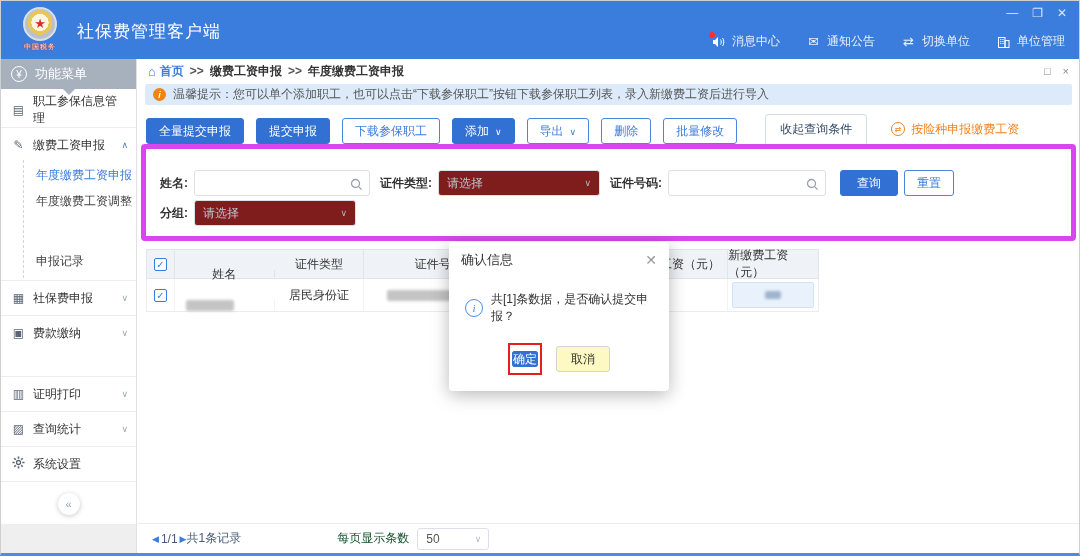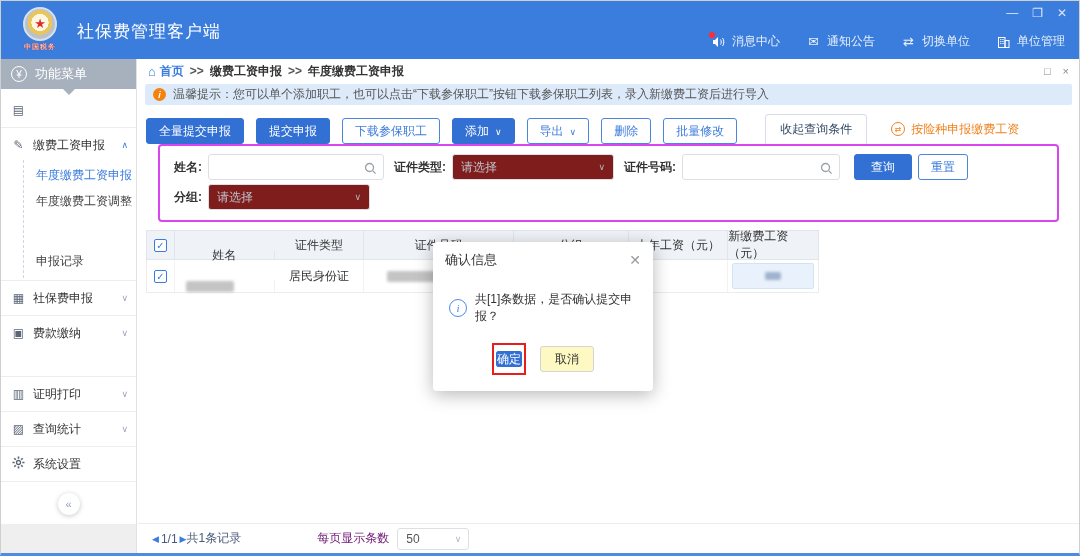--- a/index.html
+++ b/index.html
@@ -69,21 +69,21 @@
   .btn { height:26px; line-height:24px; padding:0 12px; font-size:12px; border-radius:3px; cursor:pointer; white-space:nowrap; }
   .btn-solid { background:#3370d4; border:1px solid #3370d4; color:#fff; }
   .btn-outline { background:#fff; border:1px solid #4a86dd; color:#3a7bdd; }
   .caret { font-size:9px; margin-left:6px; }
   .tab-toggle { height:30px; line-height:28px; padding:0 14px; background:#fff; border:1px solid #d7dee9; border-bottom:0;
                 border-radius:4px 4px 0 0; color:#334a68; font-size:12px; margin-left:16px; cursor:pointer; }
   .orange-link { height:30px; display:flex; align-items:center; gap:6px; color:#f0821e; font-size:12px; margin-left:12px; cursor:pointer; }
   .orange-ico { width:14px; height:14px; border:1px solid #f0821e; border-radius:50%; display:inline-flex;
                 align-items:center; justify-content:center; font-size:8px; }
 
-  .filter-panel { margin:0 20px; border:2px solid #d946ef; border-radius:4px; padding:6px 10px 8px; }
+  .filter-panel { margin:0 3px; border:5px solid #d946ef; border-radius:4px; padding:19px 10px 8px; }
   .f-row { display:flex; align-items:center; gap:6px; height:30px; }
   .f-label { font-size:12px; color:#333; font-weight:bold; margin-left:4px; }
   .f-input { position:relative; width:176px; height:26px; border:1px solid #dcdfe6; border-radius:3px; background:#fff; }
   .f-input input { width:100%; height:100%; border:0; outline:none; padding:0 26px 0 8px; font-size:12px; background:transparent; }
   .search-ico { position:absolute; right:6px; top:6px; }
   .f-select { position:relative; width:162px; height:26px; border:1px solid #dcdfe6; border-radius:3px; background:#7f1d1d;
               display:flex; align-items:center; padding:0 8px; font-size:12px; color:#bdc3cc; cursor:pointer; }
   .f-select .chev { position:absolute; right:8px; color:#b0b6bf; font-size:9px; }
   .f-input.narrow { width:158px; }
   .btn-query { margin-left:8px; padding:0 16px; }
@@ -102,40 +102,40 @@
   .checkbox { width:13px; height:13px; border:1px solid #3a7bdd; border-radius:2px; background:#fff; color:#3a7bdd;
               font-size:10px; line-height:11px; text-align:center; cursor:pointer; }
   .blur { background:#c4c4c4; border-radius:2px; filter:blur(1.5px); }
   .blur-name { width:48px; height:11px; margin-right:28px; }
   .blur-id { width:104px; height:11px; }
   .cell-input { width:82px; height:26px; background:#e9f2fc; border:1px solid #d3e3f6; border-radius:2px;
                 display:flex; align-items:center; justify-content:center; }
   .blur-val { width:16px; height:8px; background:#9fb3cd; border-radius:2px; filter:blur(1.5px); }
 
   
-  .dialog { position:absolute; left:432px; top:241px; width:220px; background:#fff; border-radius:4px;
+  .dialog { position:absolute; left:448px; top:241px; width:220px; background:#fff; border-radius:4px;
             box-shadow:0 4px 18px rgba(0,0,0,.28); z-index:10; }
   .dlg-head { display:flex; justify-content:space-between; align-items:center; padding:9px 12px 6px; }
   .dlg-title { font-size:13px; color:#333; }
   .dlg-close { color:#999; font-size:14px; cursor:pointer; line-height:1; }
   .dlg-body { display:flex; align-items:center; gap:8px; padding:16px 12px 10px 16px; font-size:12px; color:#333; }
   .info-ico { flex:none; width:18px; height:18px; border:1px solid #4a8be4; color:#4a8be4; border-radius:50%;
               display:flex; align-items:center; justify-content:center; font-size:11px; font-style:italic;
               font-family:"Liberation Serif",serif; }
   .dlg-foot { display:flex; justify-content:center; align-items:center; gap:14px; padding:8px 0 16px; }
   .ok-annotation { border:2px solid #e61e1e; padding:2px; line-height:0; }
   .btn-ok { width:56px; text-align:center; padding:0; }
   .btn-cancel { background:#fef9c3; border:1px solid #d4d4d4; color:#333; padding:0 14px; }
 
   
   .pagination { position:absolute; left:0; right:0; bottom:0; height:30px; border-top:1px solid #ececec;
                 display:flex; align-items:center; padding:0 14px; font-size:12px; color:#4a5a7a; }
   .pg-arrow { color:#3a7bdd; font-size:9px; cursor:pointer; }
   .pg-num { margin:0 2px; }
-  .pg-sep { margin-left:76px; color:#701a75; }
+  .pg-sep { margin-left:96px; color:#14532d; }
   .pg-select { position:relative; width:72px; height:22px; border:1px solid #dcdfe6; border-radius:3px; margin-left:8px;
                display:flex; align-items:center; padding:0 8px; font-size:12px; color:#555; cursor:pointer; }
   .pg-select .chev { position:absolute; right:7px; color:#b0b6bf; font-size:9px; }
 </style>
 </head>
 <body>
 
 <div class="window">
 
   <div class="titlebar">
@@ -184,20 +184,21 @@
   </div>
 
   <div class="sidebar">
     <div class="sb-header">
       <span class="yuan-ico">¥</span>
       <span>功能菜单</span>
     </div>
     <div class="sb-items">
       <div class="sb-item">
         <span class="ico">▤</span>
+        <span>职工参保信息管理</span>
       </div>
       <div class="sb-div"></div>
       <div class="sb-item">
         <span class="ico">✎</span>
         <span>缴费工资申报</span>
         <span class="chev up">∧</span>
       </div>
       <div class="sb-sub">
         <div class="sb-sub-item active">
           <span>年度缴费工资申报</span>

